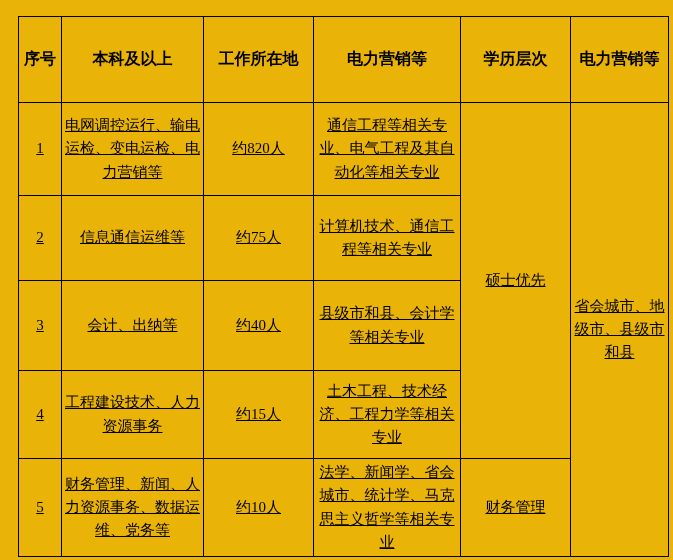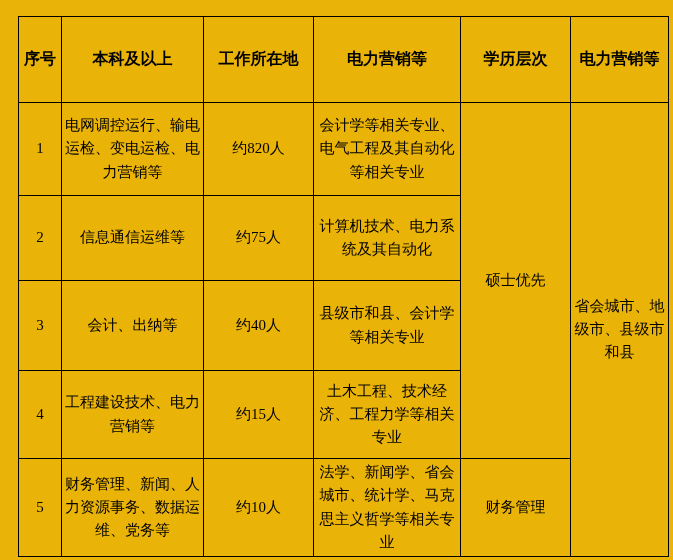--- a/index.html
+++ b/index.html
@@ -30,20 +30,21 @@
     overflow: hidden;
   }
   table.recruit th {
     font-weight: bold;
     font-size: 16px;
     line-height: 1.4;
   }
   table.recruit td {
     font-size: 15px;
     line-height: 1.55;
+    text-decoration: underline;
   }
   col.c-no   { width: 43px; }
   col.c-pos  { width: 142px; }
   col.c-cnt  { width: 110px; }
   col.c-maj  { width: 147px; }
   col.c-edu  { width: 110px; }
   col.c-loc  { width: 98px; }
   tr.hdr { height: 86px; }
   tr.r1  { height: 93px; }
   tr.r2  { height: 85px; }
@@ -72,39 +73,39 @@
         <th>电力营销等</th>
         <th>学历层次</th>
         <th>电力营销等</th>
       </tr>
     </thead>
     <tbody>
       <tr class="r1">
         <td>1</td>
         <td>电网调控运行、输电运检、变电运检、电力营销等</td>
         <td>约820人</td>
-        <td>会计学等相关专业、电气工程及其自动化等相关专业</td>
+        <td>通信工程等相关专业、电气工程及其自动化等相关专业</td>
         <td rowspan="4">硕士优先</td>
         <td rowspan="5">省会城市、地级市、县级市和县</td>
       </tr>
       <tr class="r2">
         <td>2</td>
         <td>信息通信运维等</td>
         <td>约75人</td>
-        <td>计算机技术、电力系统及其自动化</td>
+        <td>计算机技术、通信工程等相关专业</td>
       </tr>
       <tr class="r3">
         <td>3</td>
         <td>会计、出纳等</td>
         <td>约40人</td>
         <td>县级市和县、会计学等相关专业</td>
       </tr>
       <tr class="r4">
         <td>4</td>
-        <td>工程建设技术、电力营销等</td>
+        <td>工程建设技术、人力资源事务</td>
         <td>约15人</td>
         <td>土木工程、技术经济、工程力学等相关专业</td>
       </tr>
       <tr class="r5">
         <td>5</td>
         <td>财务管理、新闻、人力资源事务、数据运维、党务等</td>
         <td>约10人</td>
         <td>法学、新闻学、省会城市、统计学、马克思主义哲学等相关专业</td>
         <td>财务管理</td>
       </tr>

